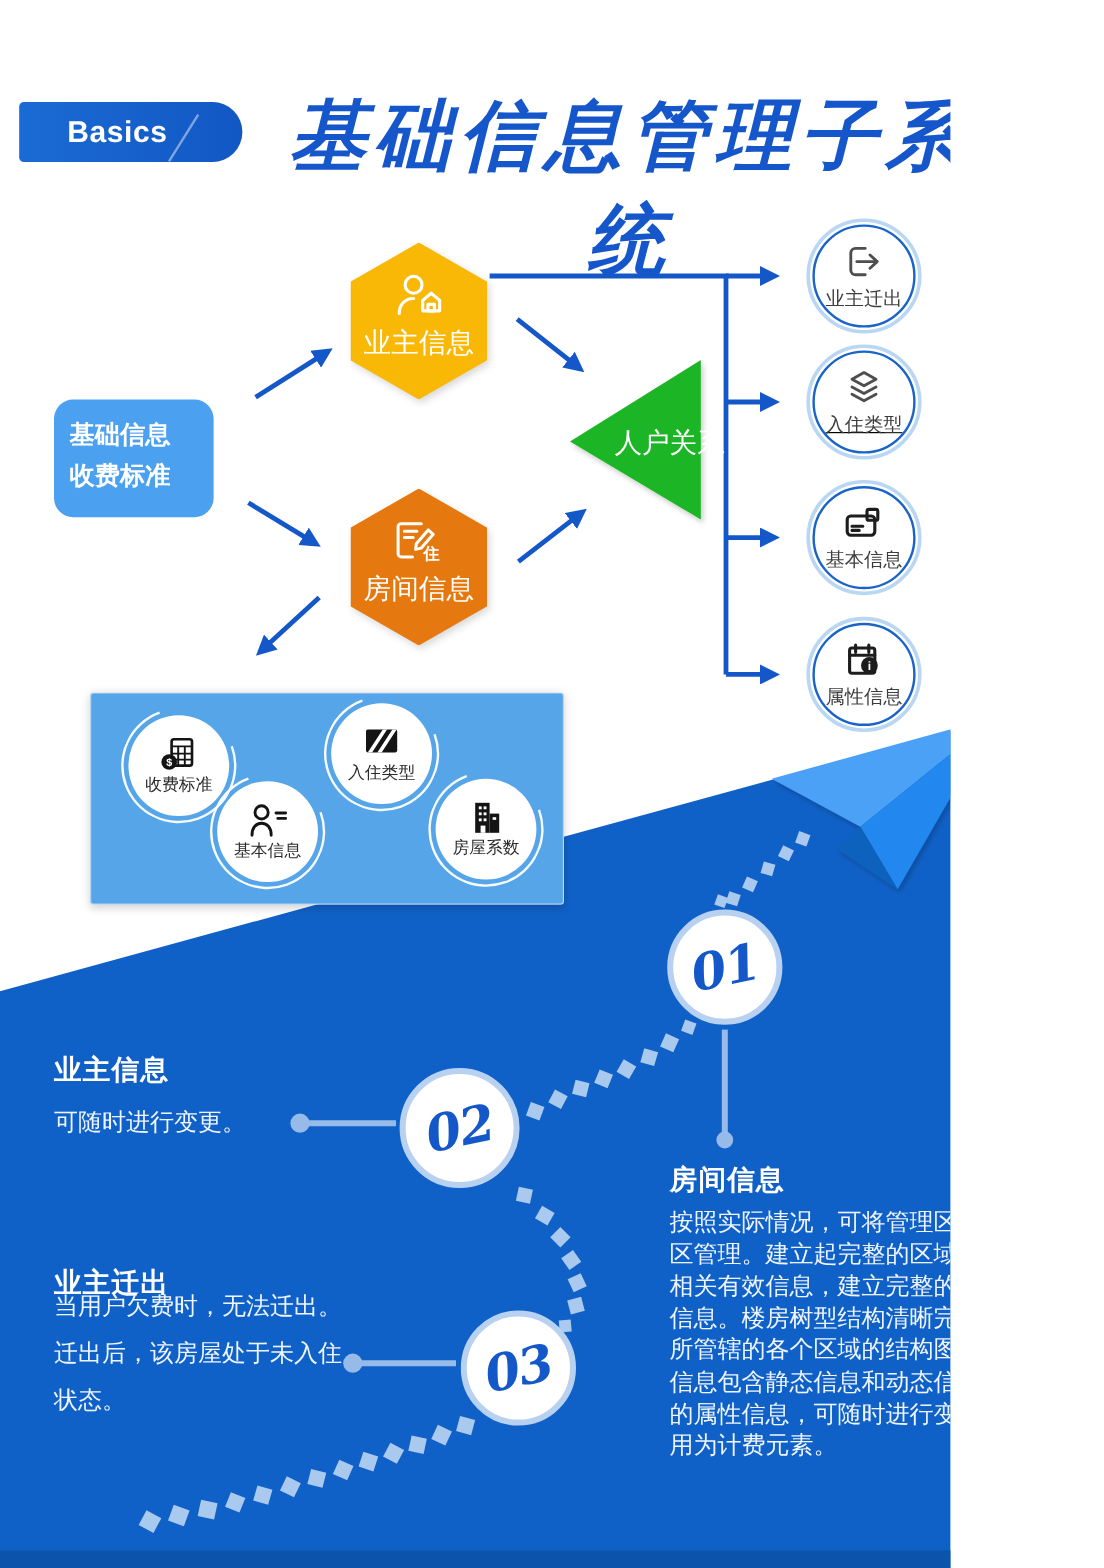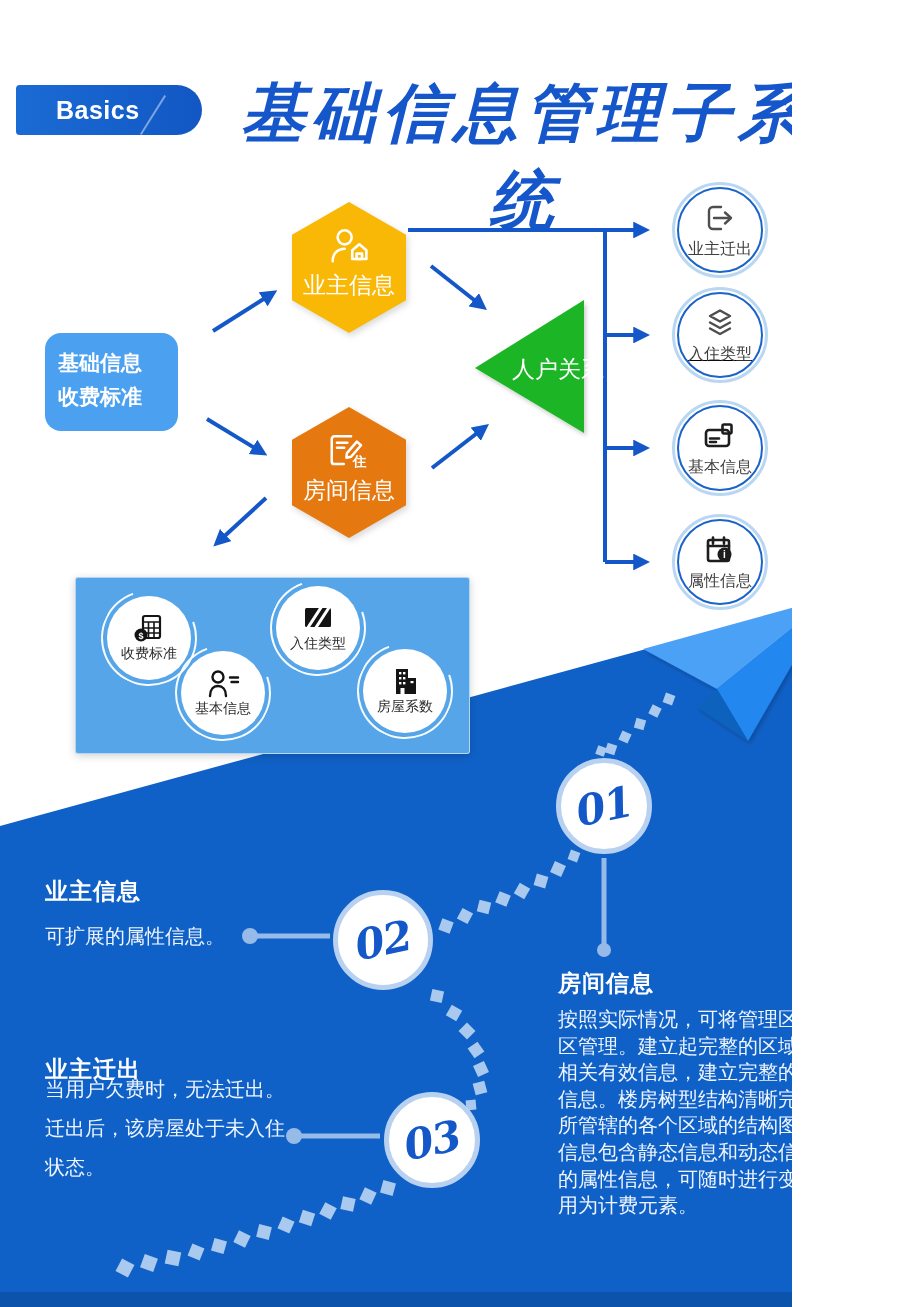--- a/index.html
+++ b/index.html
@@ -363,21 +363,21 @@
     <span class="step-num">01</span>
   </div>
   <div class="step-circle sc2">
     <span class="step-num">02</span>
   </div>
   <div class="step-circle sc3">
     <span class="step-num">03</span>
   </div>
 
   <div class="sec-h owner-h">业主信息</div>
-  <div class="sec-b owner-b">可扩展的属性信息。</div>
+  <div class="sec-b owner-b">可随时进行变更。</div>
 
   <div class="sec-h moveout-h">业主迁出</div>
   <div class="sec-b moveout-b">当用户欠费时，无法迁出。迁出后，该房屋处于未入住状态。</div>
 
   <div class="sec-h room-h">房间信息</div>
   <div class="sec-b room-b">按照实际情况，可将管理区域进行分片区管理。建立起完整的区域管理结构及相关有效信息，建立完整的可视化管理信息。楼房树型结构清晰完整地显示了所管辖的各个区域的结构图。住房档案信息包含静态信息和动态信息，可扩展的属性信息，可随时进行变更，并可引用为计费元素。</div>
 
 </div>
 
 </body></html>

